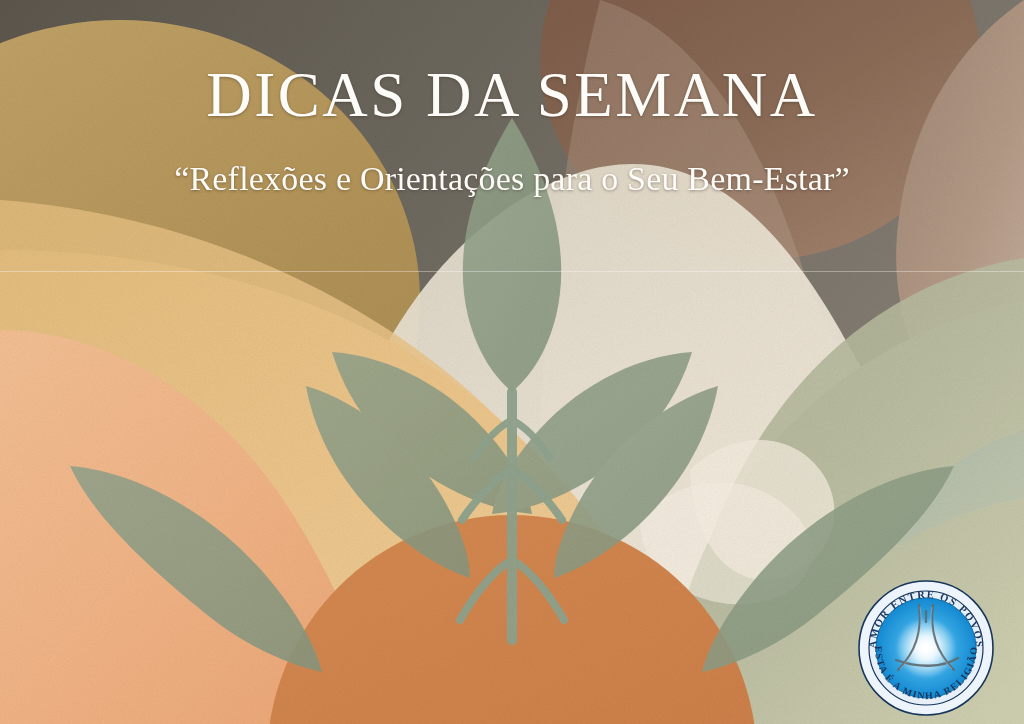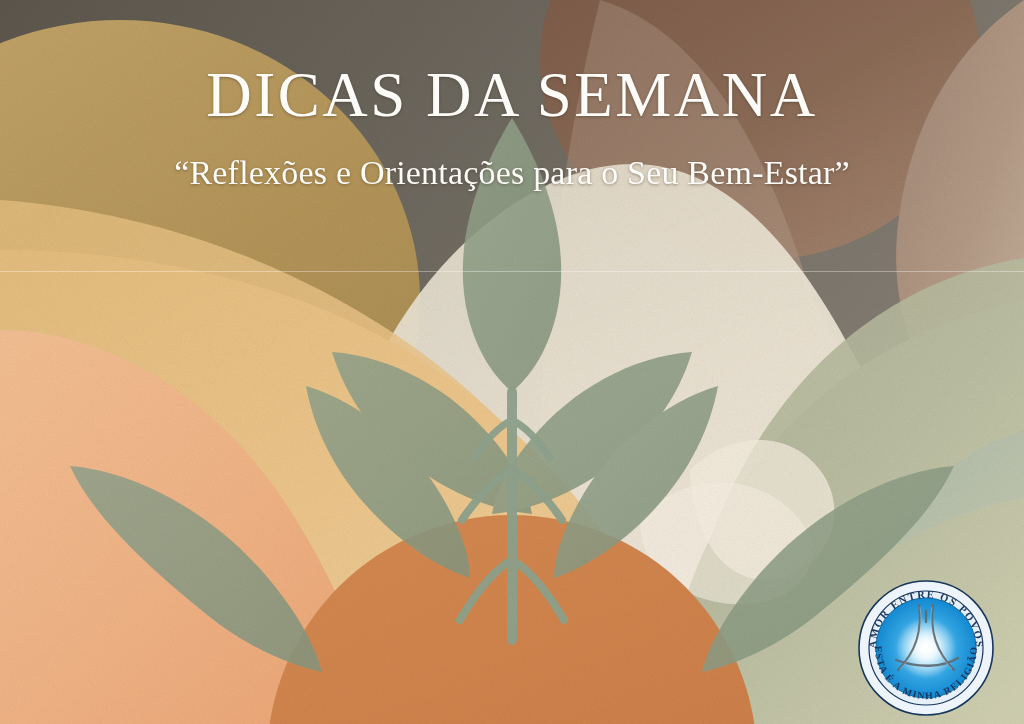--- a/index.html
+++ b/index.html
@@ -67,21 +67,21 @@
     margin: 0;
     padding-top: 62px;
     font-size: 63px;
     font-weight: 400;
     letter-spacing: 2.5px;
     color: #fdfcf8;
     text-shadow: 0 1px 3px rgba(60,45,30,.45);
     line-height: 1.05;
   }
   #subtitle {
-    margin: 2px;
+    margin: 8px;
     padding-top: 23px;
     font-size: 34px;
     font-weight: 400;
     letter-spacing: .2px;
     color: #fdfcf8;
     text-shadow: 0 1px 3px rgba(60,45,30,.45);
     line-height: 1.15;
   }
 
   

